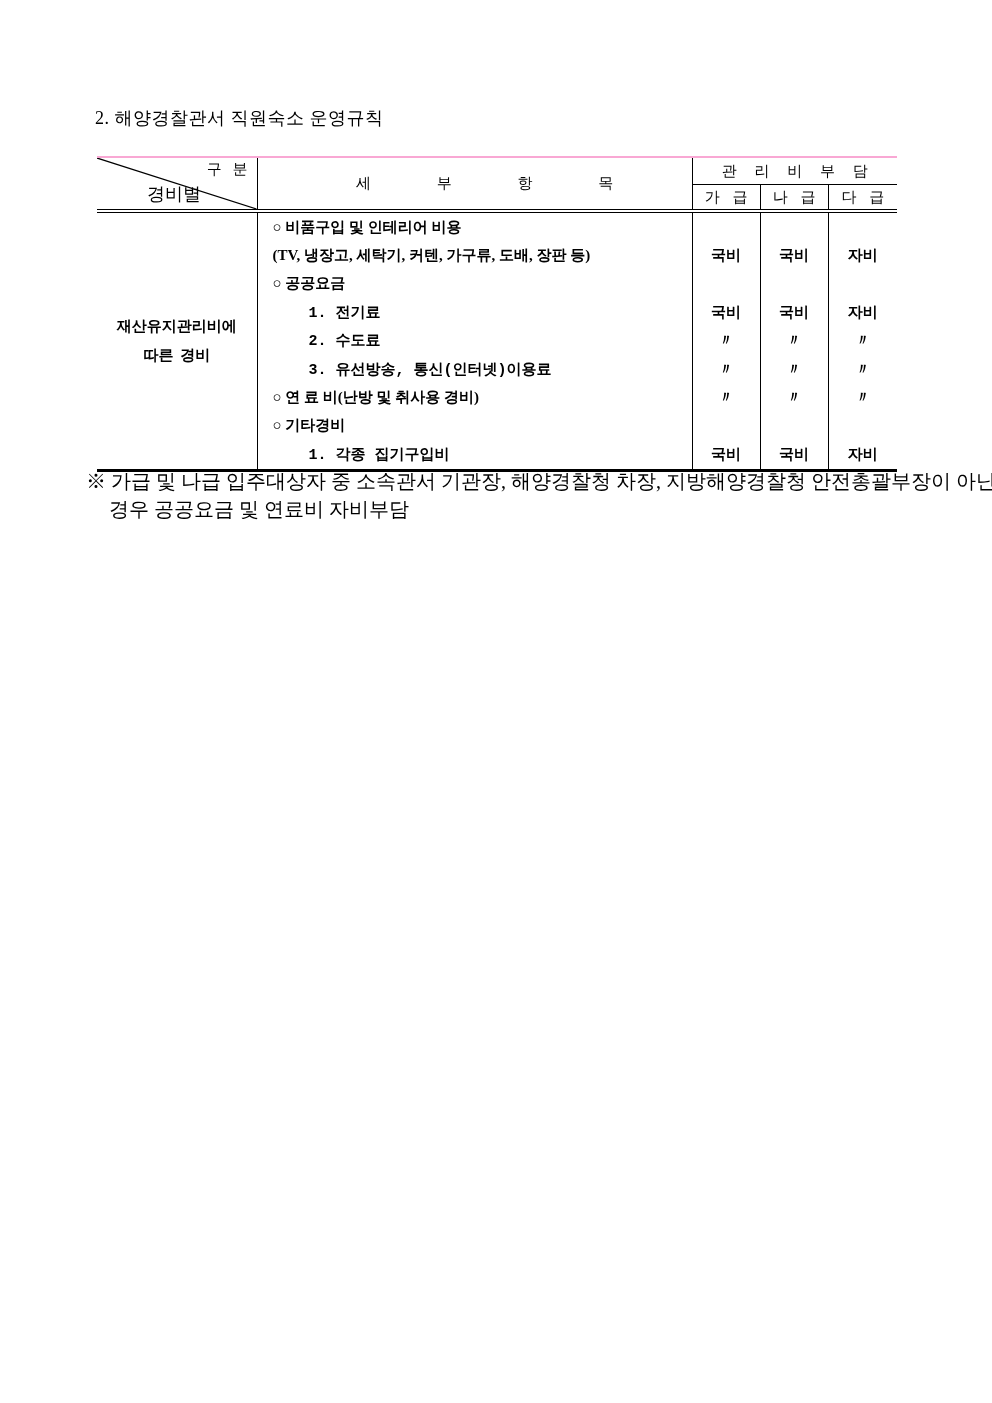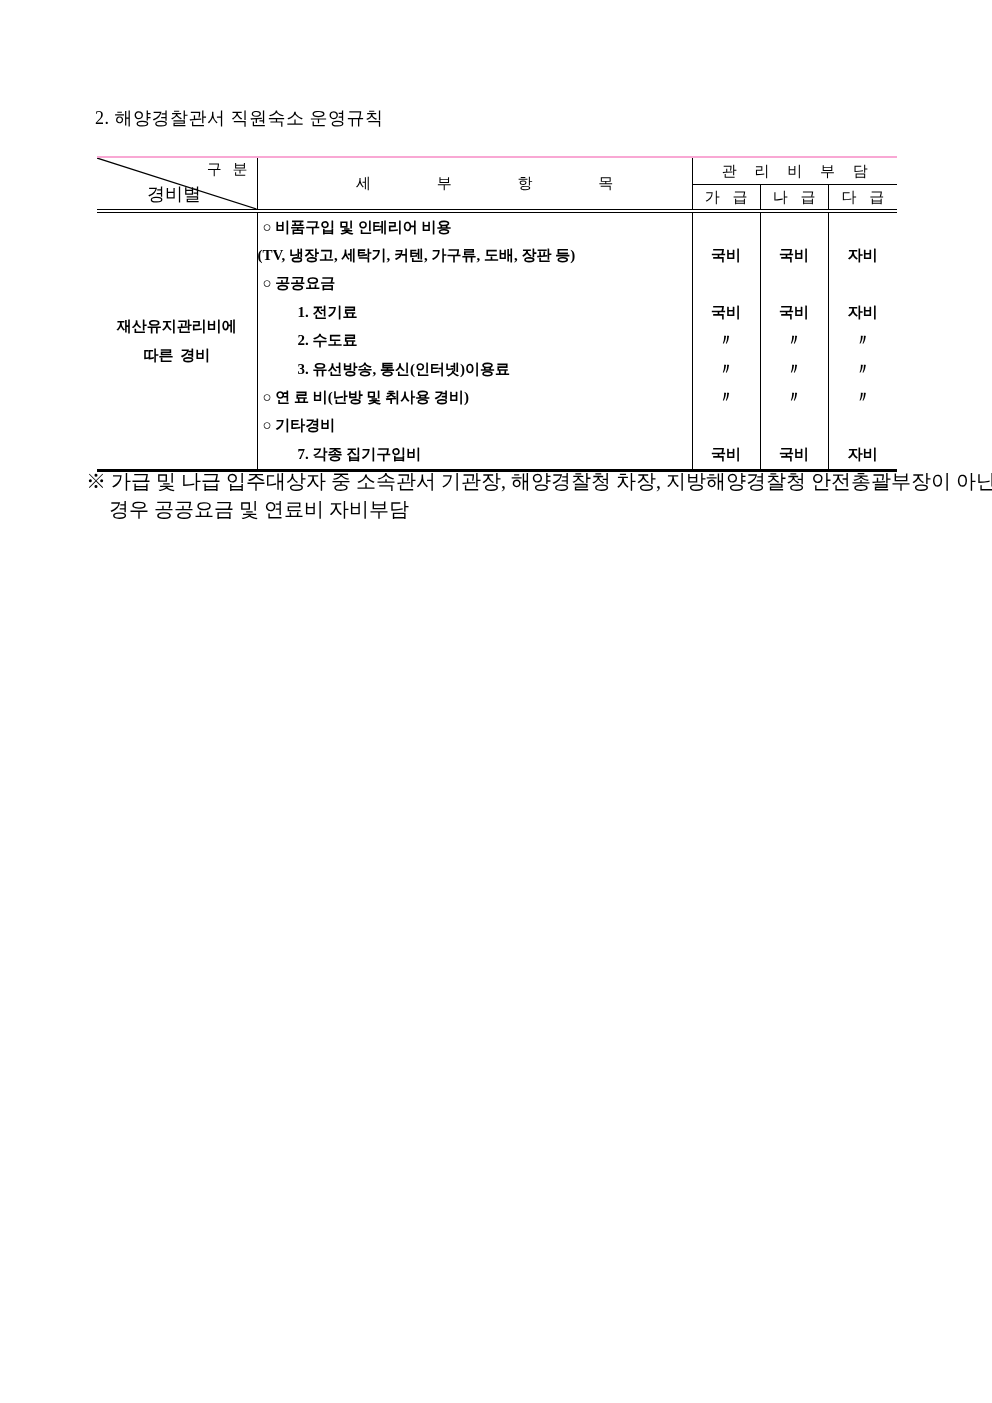--- a/index.html
+++ b/index.html
@@ -113,23 +113,23 @@
   }
   td.item {
     border-left: 1px solid #000;
     border-right: 1px solid #000;
     height: 28.4px;
     font-weight: bold;
     white-space: nowrap;
     font-size: 15px;
     vertical-align: middle;
   }
-  td.item.indent-0 { padding-left: 5px; }
-  td.item.indent-1 { }
-  td.item.indent-2 { padding-left: 40px; }
+  td.item.indent-0 { padding-left: 15px; }
+  td.item.indent-1 { padding-left: 15px; }
+  td.item.indent-2 { padding-left: 51px; font-family: Liberation Mono, monospace; }
   td.val {
     border-left: 1px solid #000;
     text-align: center;
     vertical-align: middle;
     font-weight: bold;
     font-size: 15px;
     white-space: nowrap;
   }
   td.val-last { border-right: none; }
   
@@ -223,21 +223,21 @@
           <td class="val">〃</td>
           <td class="val val-last">〃</td>
         </tr>
         <tr>
           <td class="item indent-0">○ 기타경비</td>
           <td class="val"></td>
           <td class="val"></td>
           <td class="val val-last"></td>
         </tr>
         <tr>
-          <td class="item indent-2">7. 각종 집기구입비</td>
+          <td class="item indent-2">1. 각종 집기구입비</td>
           <td class="val">국비</td>
           <td class="val">국비</td>
           <td class="val val-last">자비</td>
         </tr>
       </tbody>
   </table>
 
   <div class="footnote">
     <div class="fn-line1">※ 가급 및 나급 입주대상자 중 소속관서 기관장, 해양경찰청 차장, 지방해양경찰청 안전총괄부장이 아닌</div>
     <div class="fn-line2">경우 공공요금 및 연료비 자비부담</div>

